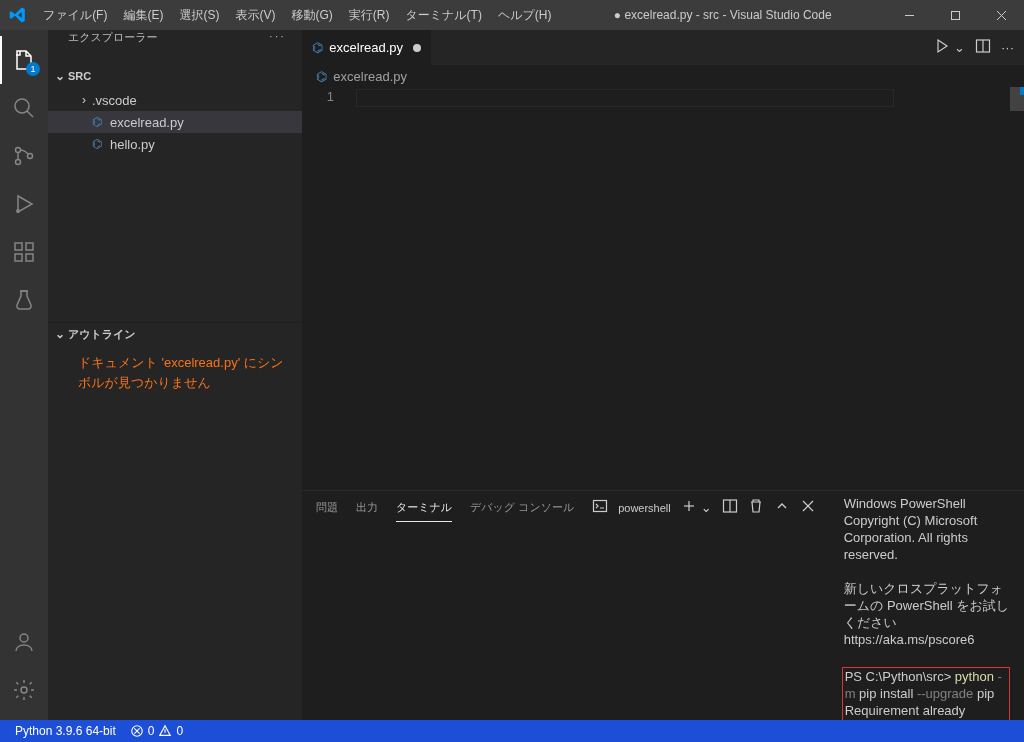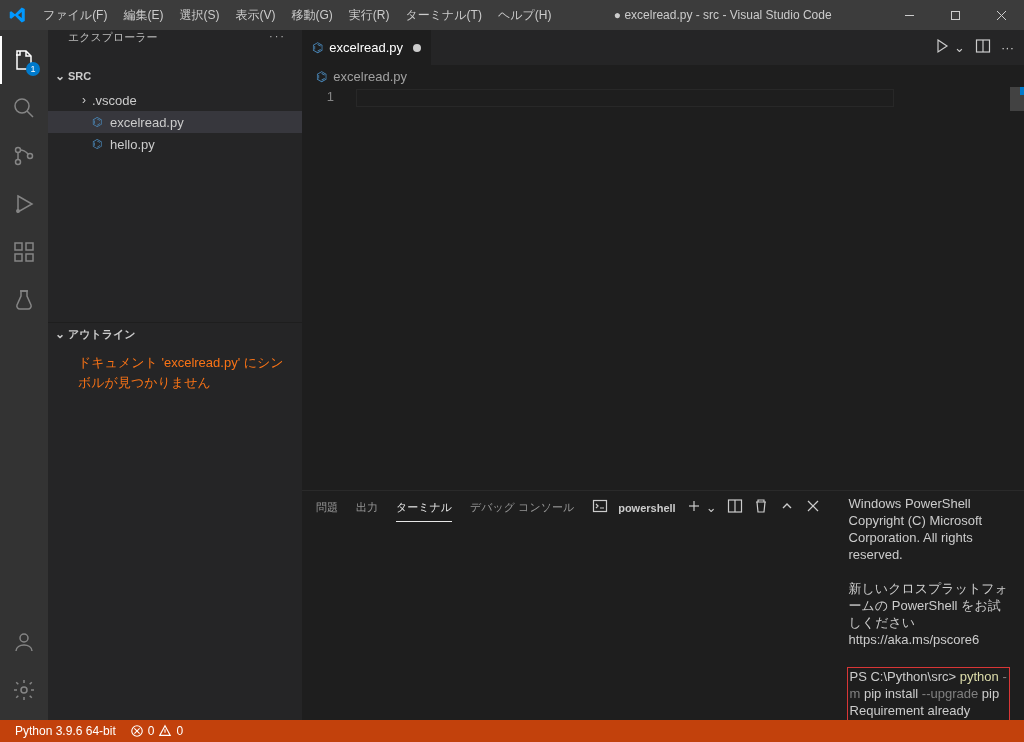--- a/index.html
+++ b/index.html
@@ -62,26 +62,26 @@
 .panel-tab { font-size:11px; color:#969696; padding:6px 0; }
 .panel-tab.active { color:#e7e7e7; border-bottom:1px solid #e7e7e7; }
 .panel-right { margin-left:auto; display:flex; align-items:center; gap:10px; color:#cccccc;}
 .panel-right svg { width:16px; height:16px; }
 .term { flex:1; padding:4px 14px 7px 14px; font-family:Consolas,"MS Gothic",monospace; font-size:13px; line-height:17px; color:#cccccc; overflow:hidden;}
 .term .hl-box { border:1.5px solid #d93636; padding:0 2px; display:block; margin:2px 0 2px -2px;}
 .term .yellow { color:#dcdcaa; }
 .term .grey { color:#808080; }
 .term .cursor { display:inline-block; width:7px; height:14px; background:#cccccc; vertical-align:middle;}
 
-.statusbar { height:22px; background:#c2410c; color:#ffffff; display:flex; align-items:center; font-size:12px; padding:0 8px;}
+.statusbar { height:22px; background:#1d4ed8; color:#ffffff; display:flex; align-items:center; font-size:12px; padding:0 8px;}
 .statusbar .sb-item { padding:0 7px; display:flex; align-items:center; gap:4px;}
 .statusbar .sb-right { margin-left:auto; display:flex;}
 .statusbar svg { width:14px; height:14px; }
 
-.ps-label { font-size:11px; color:#cccccc;font-weight:bold;}
+.ps-label { font-size:11px; color:#cccccc;}
 </style>
 </head>
 <body>
 
 <div class="titlebar">
   <div class="logo">
     <svg viewBox="0 0 24 24" width="18" height="18">
         <path fill="#0098ff" d="M17 2l4 2v16l-4 2-9-9 -5 4-2-1V8l2-1 5 4 9-9zM17 8l-5 4 5 4V8z"></path>
       </svg>
   </div>

